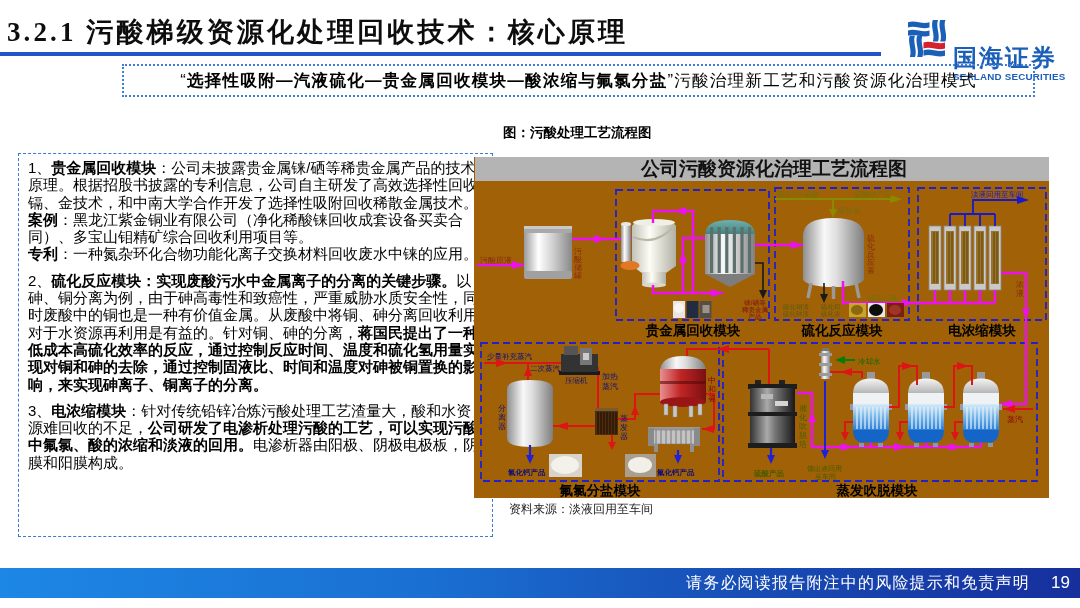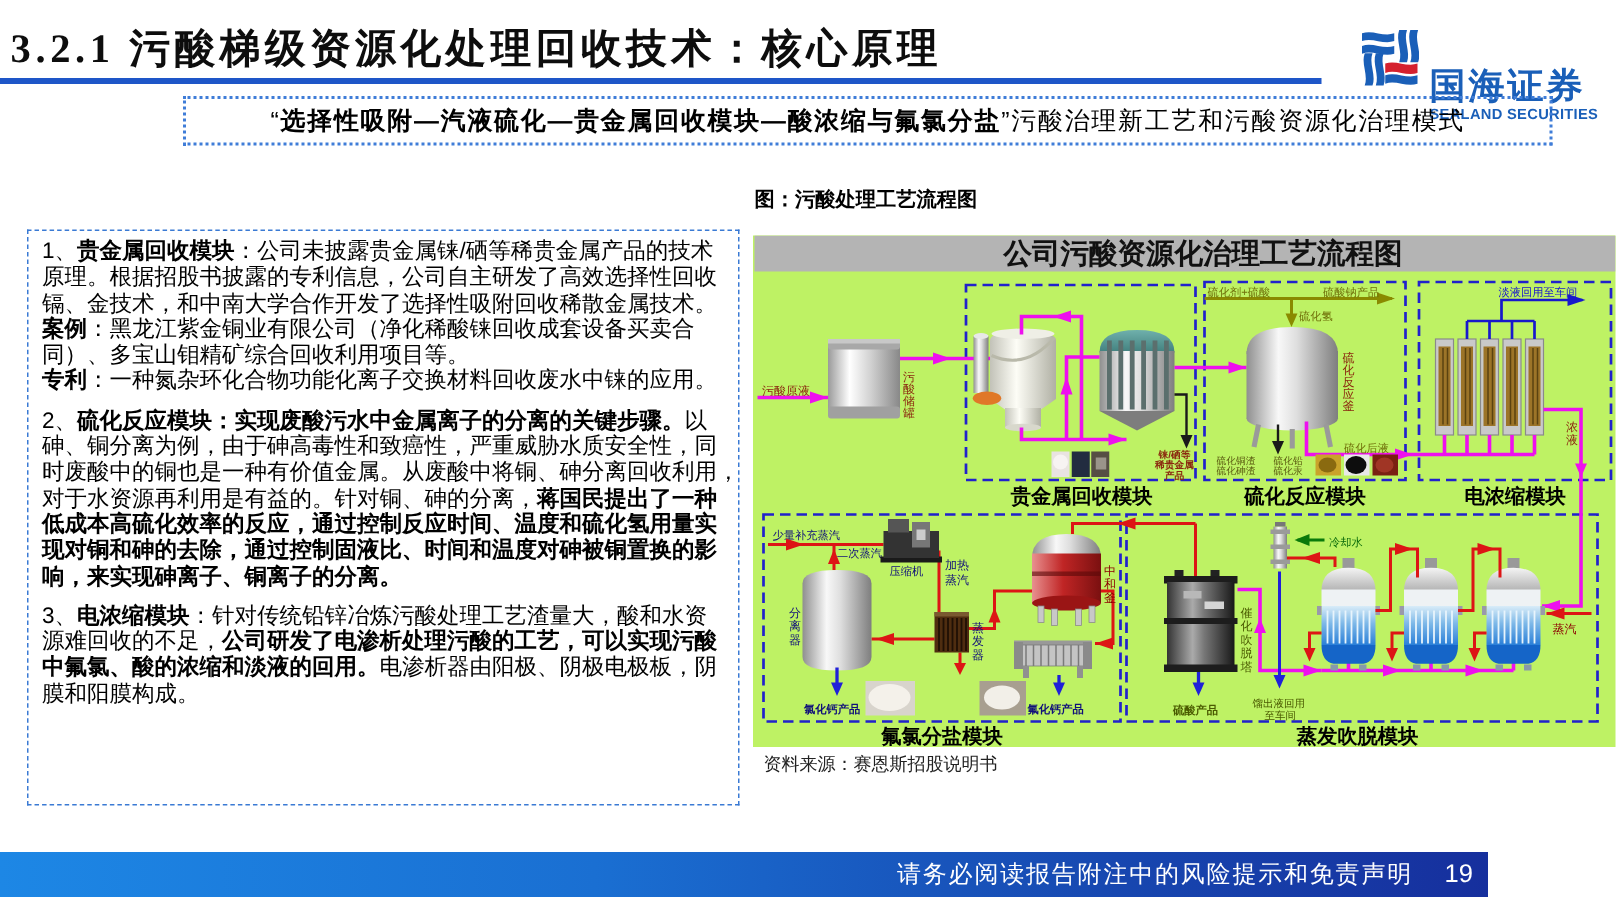--- a/index.html
+++ b/index.html
@@ -13,23 +13,23 @@
   .logotxt .cn { font-size:24px; font-weight:bold; letter-spacing:2px; white-space:nowrap; line-height:25px; }
   .logotxt .en { font-size:9.8px; font-weight:bold; letter-spacing:0.2px; margin-top:1px; white-space:nowrap; }
   .banner { position:absolute; left:122px; top:64px; width:913px; height:33px;
             border:2px dotted #3f7dd8; text-align:center; font-size:16.6px; letter-spacing:1.2px; color:#000;
             line-height:29px; white-space:nowrap; }
   .textbox { position:absolute; left:18px; top:141px; width:475px; height:384px;
              border:1.6px dashed #3a7ad4; padding:5px 4px 0 9px;
              font-size:15px; line-height:17.3px; color:#000; overflow:hidden; white-space:nowrap;margin-top:12px; }
   .textbox p { margin:0 0 9px 0; }
   .figlabel { position:absolute; left:503px; top:124px; font-size:13.5px; font-weight:bold; color:#000; }
-  .figure { position:absolute; left:502px; top:157px; width:575px; height:341px; background:#bef264; }
+  .figure { position:absolute; left:474px; top:157px; width:575px; height:341px; background:#a16207; }
   .source { position:absolute; left:509px; top:501px; font-size:12px; color:#222; }
-  .footer { position:absolute; left:0; top:568px; width:992px; height:30px;
+  .footer { position:absolute; left:0; top:568px; width:1080px; height:30px;
             background:linear-gradient(90deg,#1d87e5 0%,#1a6fd2 40%,#1747b0 75%,#162f9d 100%); }
   .footer .ft { position:absolute; right:50px; top:5px; font-size:16px; color:#fff; letter-spacing:1.2px; }
   .footer .pg { position:absolute; right:10px; top:5px; font-size:17px; color:#fff; }
 </style>
 </head>
 <body>
 <div class="title">3.2.1 污酸梯级资源化处理回收技术：核心原理</div>
 <div class="rule"></div>
 <div class="logo">
 <svg width="38" height="38" viewBox="0 0 38 38">
@@ -520,17 +520,17 @@
   <polygon points="428,205 440,209 428,213"></polygon>
   <polygon points="483,205 495,209 483,213"></polygon>
   <polygon points="367,275 375,275 371,284"></polygon>
   <polygon points="422,275 430,275 426,284"></polygon>
   <polygon points="477,275 485,275 481,284"></polygon>
   <polygon points="541,248 529,252 541,256"></polygon>
 </g>
 <text x="533" y="265" font-size="8" fill="#8b0000">蒸汽</text>
 </svg>
 </div>
-<div class="source">资料来源：赛恩斯招股说明书</div>
+<div class="source">资料来源：淡液回用至车间</div>
 <div class="footer">
   <span class="ft">请务必阅读报告附注中的风险提示和免责声明</span>
   <span class="pg">19</span>
 </div>
 
 </body></html>

